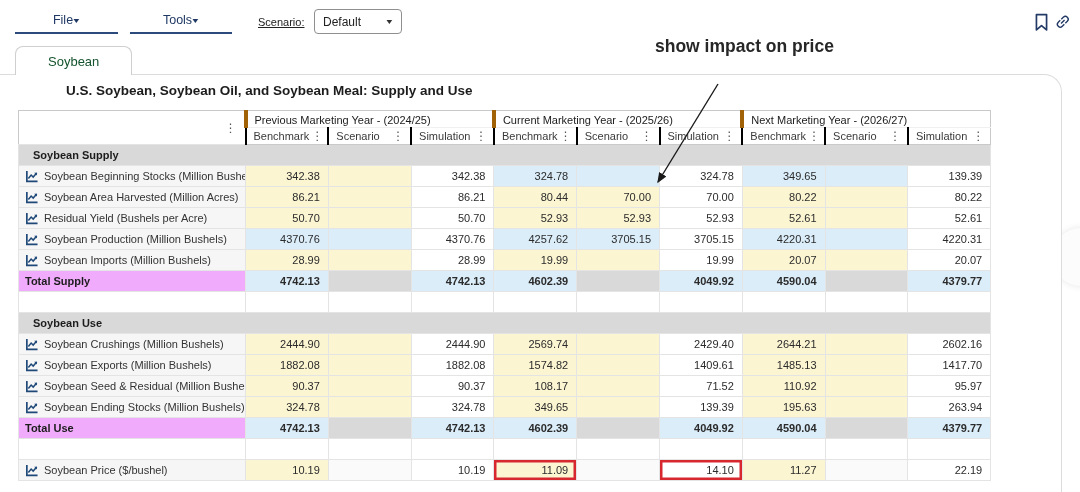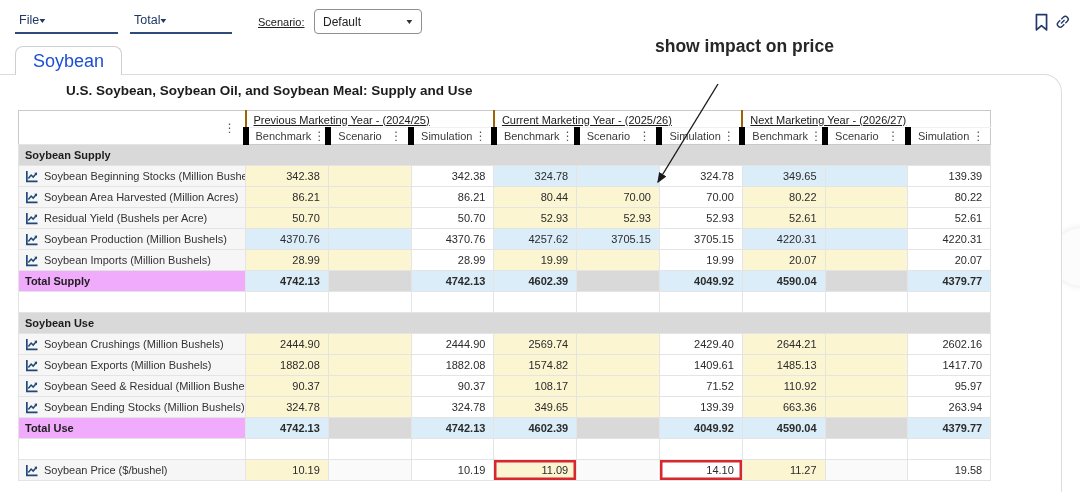--- a/index.html
+++ b/index.html
@@ -4,51 +4,51 @@
 <style>
   * { box-sizing: border-box; }
   html,body { margin:0; padding:0; }
   body {
     width:1080px; height:492px; position:relative; overflow:hidden;
     background:#ffffff; font-family:"Liberation Sans", sans-serif; color:#2e2e2e;
   }
   
   .menu {
     position:absolute; top:10px; height:24px; display:flex; align-items:center;
-    justify-content:flex-start; padding:0 4px 2px 4px;
+    justify-content:center; padding:0 4px 2px 4px;
     border-bottom:2px solid #2c4a7c; color:#1f3864; font-size:12.5px; cursor:pointer;
   }
   #file-menu { left:15px;  width:103px; }
   #tools-menu{ left:130px; width:102px; }
   .caret { font-size:7px; color:#1f3864; transform:scaleX(1.4); }
   .scenario-label { position:absolute; left:258px; top:16px; font-size:11px; color:#222;text-decoration:underline; }
   .scenario-select {
-    position:absolute; left:314px; top:9px; width:108px; height:25px;
+    position:absolute; left:314px; top:9px; width:88px; height:25px;
     border:1px solid #8f8f8f; border-radius:4px; background:#fff;
     display:flex; align-items:center; justify-content:space-between;
     padding:0 8px; font-size:12px; color:#222; cursor:pointer;
   }
   .topicons { position:absolute; right:8px; top:13px; display:flex; gap:5px; }
   .topicons span { display:inline-flex; cursor:pointer; }
 
   
   .panel {
     position:absolute; left:0; top:74px; width:1062px; height:430px;
     background:#fff; border-top:1px solid #dcdcdc; border-right:1px solid #dcdcdc;
     border-radius:0 18px 0 0; z-index:1;
   }
   .fab-hint {
     position:absolute; right:-30px; top:228px; width:58px; height:58px; border-radius:50%;
     background:#fcfcfc; box-shadow:0 0 7px rgba(0,0,0,0.10); z-index:0;
   }
   .tab {
-    position:absolute; left:15px; top:46px; height:29px; padding:0 17px;
+    position:absolute; left:15px; top:46px; height:29px; padding:0 32px;
     background:#fff; border:1px solid #cfcfcf; border-bottom:none;
     border-radius:8px 8px 0 0; display:flex; align-items:center;
-    color:#1d4ed8; font-size:18px; z-index:2; cursor:pointer;
+    color:#14532d; font-size:13px; z-index:2; cursor:pointer;
   }
   .page-title {
     position:absolute; left:18px; top:83px; font-size:13.5px; font-weight:bold;
     color:#1c1c1c; z-index:3;margin-left:48px;
   }
 
   
   .annotation {
     position:absolute; left:655px; top:36px; width:390px; z-index:6;
     font-size:17.5px; font-weight:bold; color:#272727; line-height:1.22;
@@ -57,57 +57,57 @@
 
   
   .table-wrap { position:absolute; left:18px; top:110px; z-index:4; }
   table.grid { border-collapse:collapse; table-layout:fixed; width:972px;
                border:1px solid #c9c9c9; font-size:11px; }
   .grid th, .grid td { overflow:hidden; white-space:nowrap; }
   .grid thead th { background:#fff; font-weight:normal; text-align:left; height:17px; }
   th.corner { border-right:1px solid #ececec; }
   th.corner .kebab { float:right; margin-right:4px; }
   th.group { font-weight:bold; color:#1b1b1b; padding:1px 0 0 7px;
-             border-left:2px solid #a16207; border-bottom:1px solid #f0f0f0;text-decoration:underline; }
-  th.sub   { color:#3a3a3a; padding:0 4px 0 7px; border-left:6px solid #000000;
+             border-left:4px solid #a16207; border-bottom:1px solid #f0f0f0; }
+  th.sub   { color:#3a3a3a; padding:0 4px 0 7px; border-left:2px solid #000000;
              border-bottom:1px solid #c9c9c9; }
   th.sub .subwrap { display:flex; align-items:center; justify-content:space-between; }
   .kebab { color:#555; font-size:12px; line-height:10px; cursor:pointer; padding:0 2px; }
 
   .grid tbody td { height:21px; border:1px solid #e4e4e4; }
   td.rlabel { background:#f6f6f6; color:#333; padding-left:6px; }
   td.rlabel .lab-in { display:flex; align-items:center; gap:6px; }
   td.num { text-align:right; padding-right:8px; color:#2b2b2b; }
   td.c-y { background:#fbf5d2; }
   td.c-b { background:#dbedf9; }
   td.c-w { background:#ffffff; }
   td.c-g { background:#d9d9d9; border-color:#cfcfcf; }
   td.c-p { background:#fafafa; }
   td.section { background:#d9d9d9; font-weight:bold; color:#1c1c1c;
-               padding-left:6px; border-color:#c9c9c9; }
+               padding-left:14px; border-color:#c9c9c9; }
   td.tlabel { background:#f0abfc; font-weight:bold; color:#1c1c1c;
               padding-left:6px; border-color:#cfcfcf; }
   tr.total td.num { font-weight:bold; }
   td.spacer { background:#ffffff; border-color:#eeeeee; }
   td.red { box-shadow: inset 0 0 0 2.5px #d7282f; }
   .chart-ic { display:inline-flex; cursor:pointer; }
 </style>
 </head>
 <body>
 
 <div class="fab-hint"></div>
 
 <div class="panel"></div>
 
 <div class="menu" id="file-menu">
   <span>File</span>
   <span class="caret">▼</span>
 </div>
 <div class="menu" id="tools-menu">
-  <span>Total</span>
+  <span>Tools</span>
   <span class="caret">▼</span>
 </div>
 <div class="scenario-label">Scenario:</div>
 <div class="scenario-select">
   <span>Default</span>
   <span class="caret" style="color:#333;">▼</span>
 </div>
 <div class="topicons">
   <span>
     <svg width="17" height="19" viewBox="0 0 16 18">
@@ -445,21 +445,21 @@
               </span>
               <span>Soybean Ending Stocks (Million Bushels)</span>
             </div>
           </td>
           <td class="num c-y">324.78</td>
           <td class="num c-y"></td>
           <td class="num c-w">324.78</td>
           <td class="num c-y">349.65</td>
           <td class="num c-y"></td>
           <td class="num c-w">139.39</td>
-          <td class="num c-y">663.36</td>
+          <td class="num c-y">195.63</td>
           <td class="num c-y"></td>
           <td class="num c-w">263.94</td>
         </tr>
         <tr class="total">
           <td class="tlabel">Total Use</td>
           <td class="num c-b">4742.13</td>
           <td class="num c-g"></td>
           <td class="num c-b">4742.13</td>
           <td class="num c-b">4602.39</td>
           <td class="num c-g"></td>
@@ -494,17 +494,17 @@
             </div>
           </td>
           <td class="num c-y">10.19</td>
           <td class="num c-p"></td>
           <td class="num c-w">10.19</td>
           <td class="num c-y red">11.09</td>
           <td class="num c-p"></td>
           <td class="num c-w red">14.10</td>
           <td class="num c-y">11.27</td>
           <td class="num c-p"></td>
-          <td class="num c-w">19.58</td>
+          <td class="num c-w">22.19</td>
         </tr>
       </tbody>
     </table>
   </div>
 
 </body></html>

